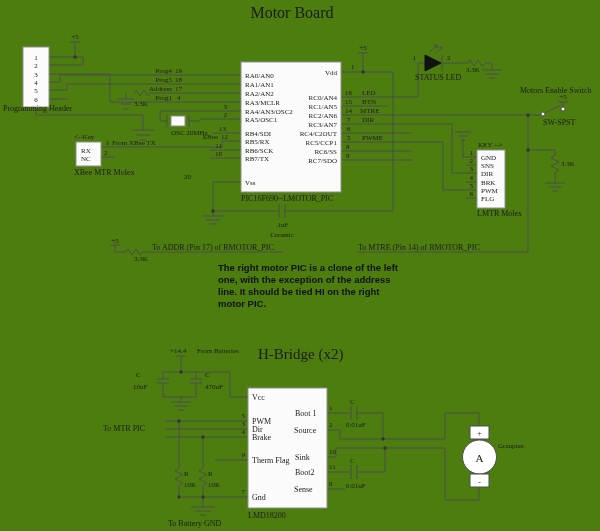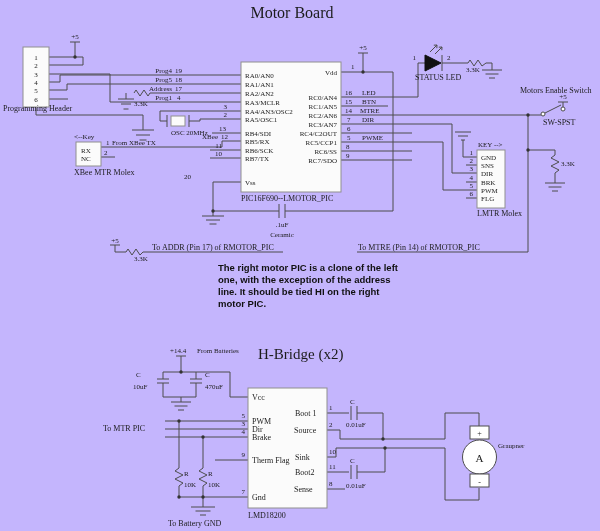--- a/index.html
+++ b/index.html
@@ -1,16 +1,16 @@
 <!DOCTYPE html>
 <html><head>
 <meta charset="utf-8">
 <style>
   html,body{margin:0;padding:0;background:#ffffff;}
-  .page{width:600px;height:531px;position:relative;background:#c4b5fd;overflow:hidden;}
+  .page{width:600px;height:531px;position:relative;background:#4d7c0f;overflow:hidden;}
   svg{display:block;}
   text{fill:#1c1c1c;font-family:"Liberation Serif",serif;}
   .f7{font-size:7px;}
   .f8{font-size:8px;}
   .f11{font-size:11px;}
   .f15{font-size:15px;}
   .f16{font-size:16px;}
   .fn{font-family:"Liberation Sans",sans-serif;font-size:9.5px;font-weight:bold;fill:#111;}
   .wire{stroke:#4d4d4d;stroke-width:1;fill:none;}
   .zig{stroke:#4d4d4d;stroke-width:1;fill:none;}

